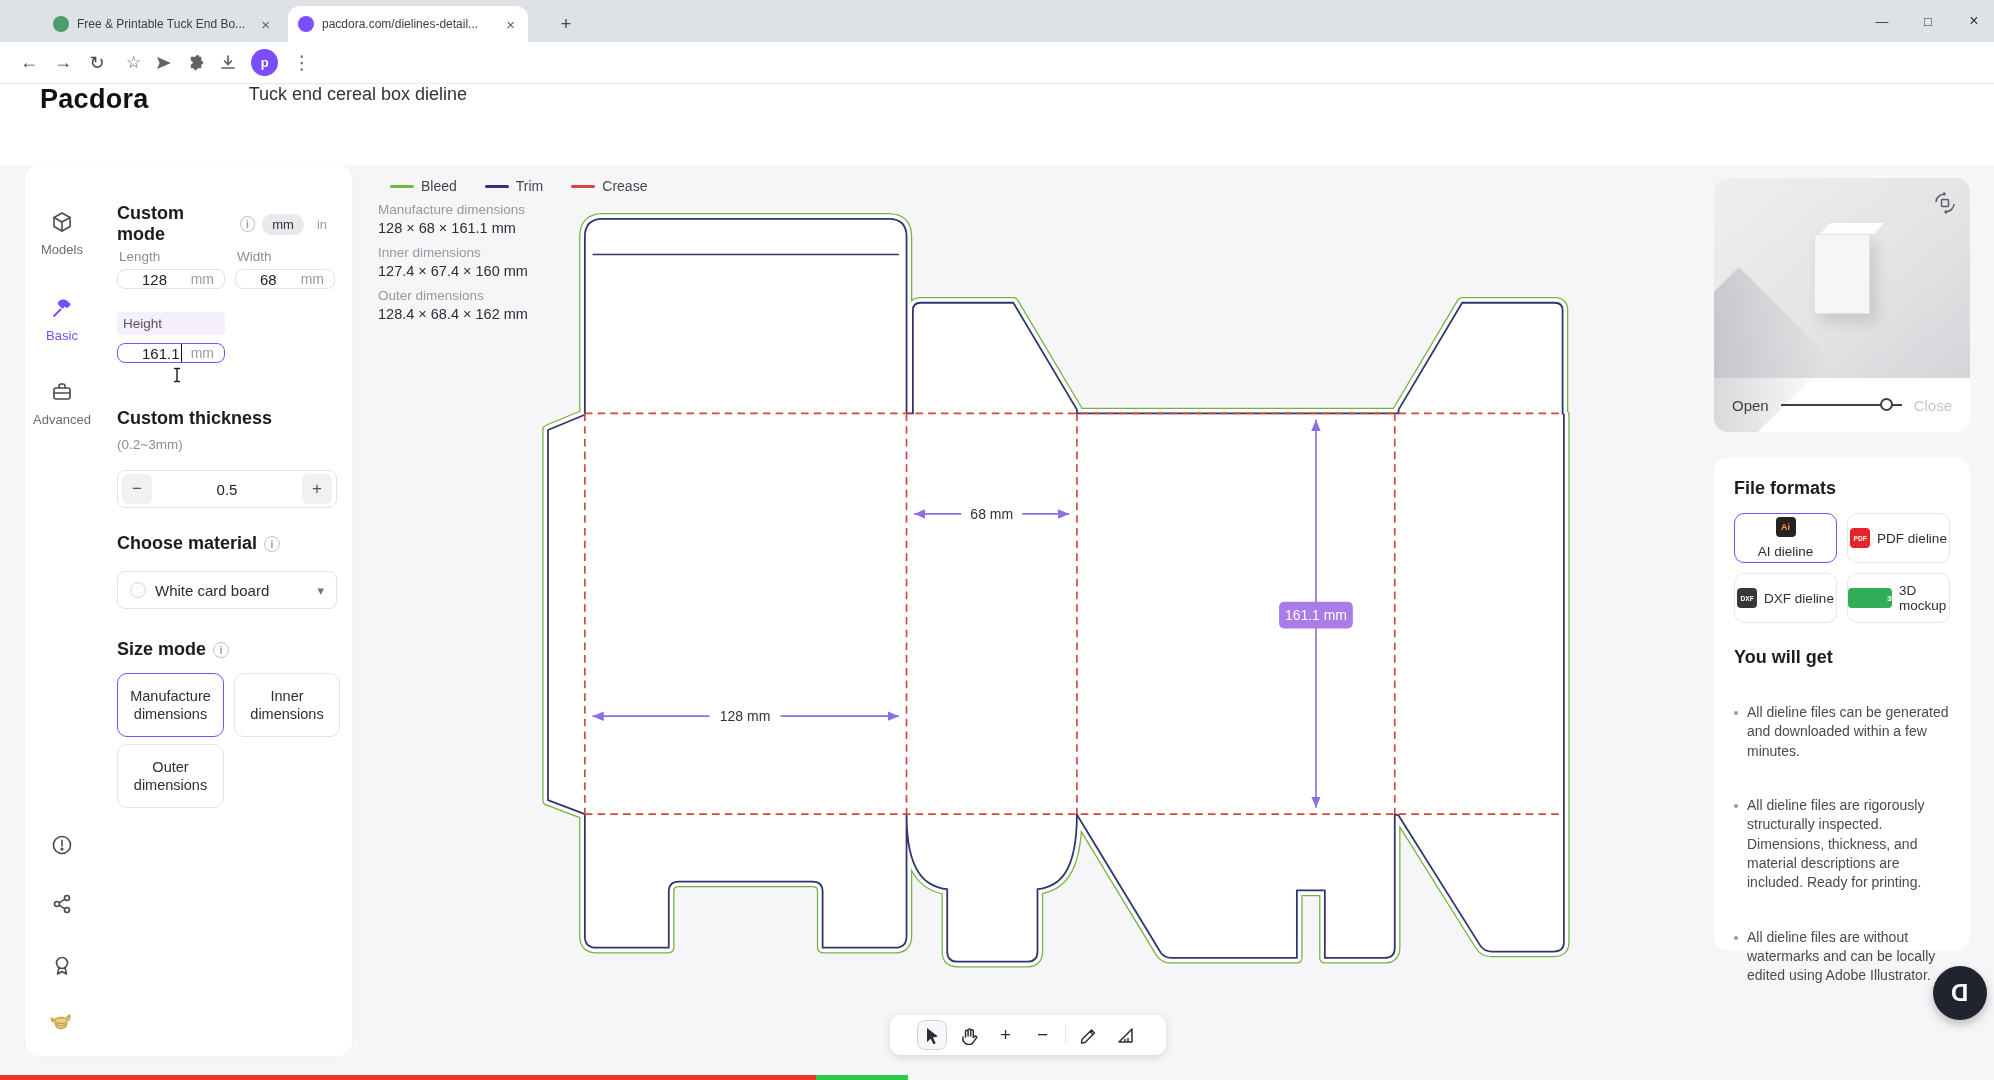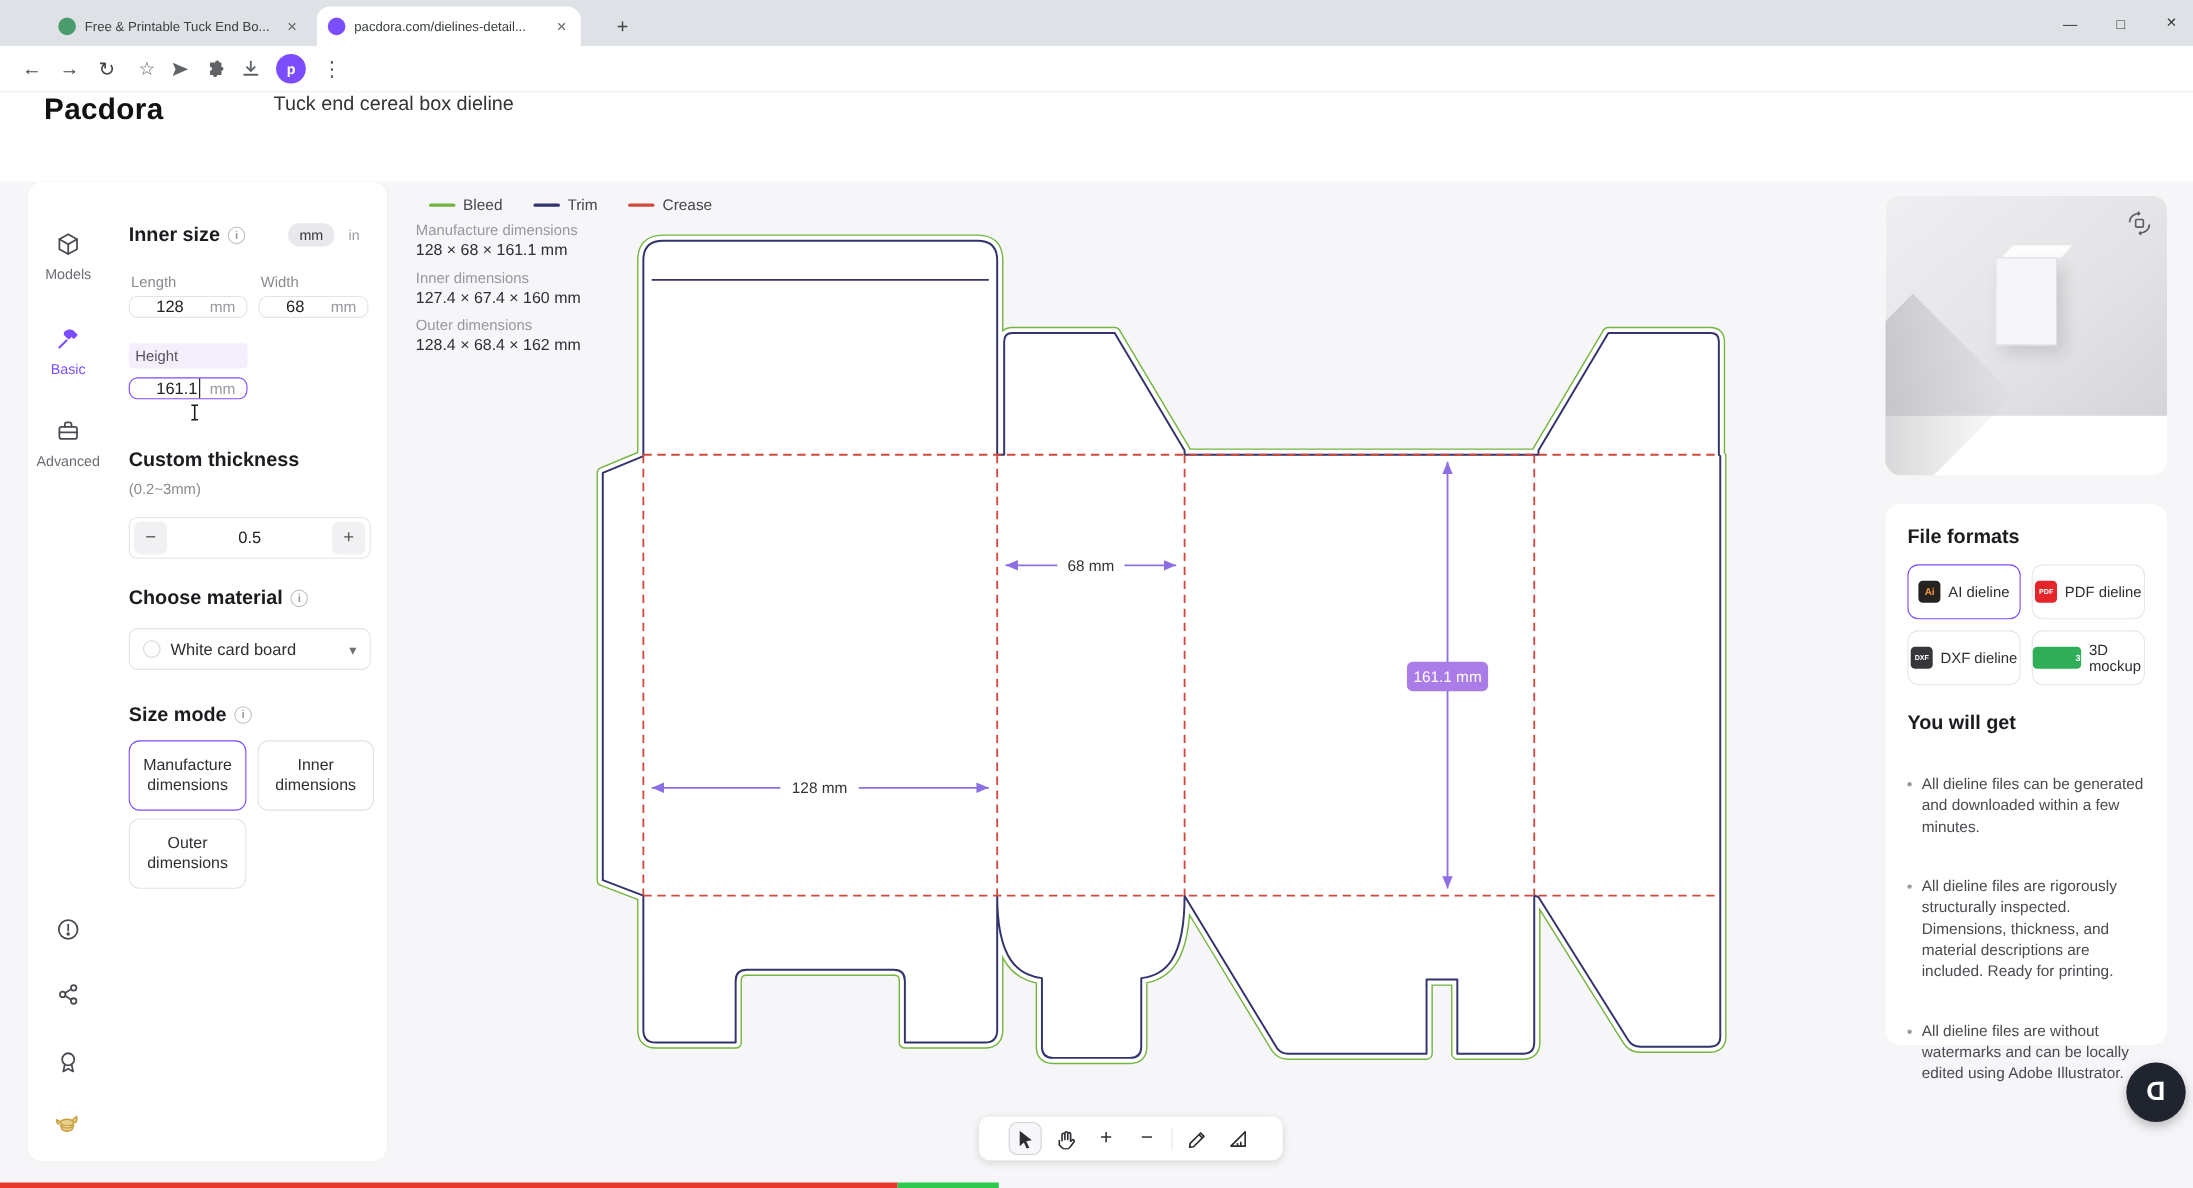--- a/index.html
+++ b/index.html
@@ -98,21 +98,21 @@
   .rot3d { position:absolute; right:12px; top:12px; }
   .openrow { height:54px; display:flex; align-items:center; padding:0 18px; }
   .openrow .o { font-size:15px; color:#2e2e34; font-weight:500; }
   .openrow .c { font-size:15px; color:#c6c6cc; }
   .track { flex:1; position:relative; height:2px; background:#3c3c42; margin:0 12px; }
   .knob { position:absolute; left:82%; top:-6px; width:13px; height:13px; border-radius:50%; background:#fff; border:2px solid #3c3c42; }
 
   .fmtcard { position:absolute; left:1714px; top:458px; width:256px; height:492px; background:#fff; border-radius:14px; z-index:2; padding:20px; }
   .fmtgrid { display:grid; grid-template-columns:1fr 1fr; gap:10px; margin-top:14px; }
   .fmtbtn { height:50px; border:1px solid #e7e7ea; border-radius:10px; background:#fff; display:flex; align-items:center; justify-content:center; gap:7px; font-size:13.5px; color:#2e2e34; }
-  .fmtbtn.sel { border:1.5px solid #7c4dff; }
+  .fmtbtn.sel { border:1.5px solid #7c4dff;flex-direction:column; }
   .fico { width:20px; height:20px; border-radius:4px; display:flex; align-items:center; justify-content:center; font-weight:700; color:#fff; flex:0 0 20px; }
   .fico.ai { background:#262220; color:#ff9a3c; font-size:9px; }
   .fico.pdf { background:#e5252a; font-size:6.5px; }
   .fico.dxf { background:#37373b; font-size:6.5px; }
   .fico.m3d { background:#2fae57; font-size:8px;padding-left:44px; }
   .ywg { margin-top:24px; }
   .bullets { margin-top:12px; }
   .bullets .bi { display:flex; gap:9px; margin-bottom:12px;margin-top:35px; }
   .dot { width:4px; height:4px; border-radius:50%; background:#9a9aa0; margin-top:8px; flex:0 0 4px; }
   .bi .bt { font-size:14px; color:#4a4a50; line-height:1.38; }
@@ -303,21 +303,21 @@
             <path d="M6,14 q6,5 12,0 l-1.5,4 q-4.5,3 -9,0 Z"></path>
             <path d="M5,13 q-3,-1 -2.5,-4 q2,1.5 3.5,1.5"></path>
             <path d="M19,12 q3,-3 1.5,-6 l-3.5,3"></path>
             <ellipse cx="12" cy="11.5" rx="6" ry="3"></ellipse>
           </g>
         </svg>
     </div>
 
     <div class="fgroup" style="left:92px; top:38px; width:220px;">
       <div class="h1row">
-        <span class="h1">Inner size</span>
+        <span class="h1">Custom mode</span>
         <span class="info-i">i</span>
         <span class="unitchips">
           <span class="chip on">mm</span>
           <span class="chip off">in</span>
         </span>
       </div>
     </div>
 
     <div class="fgroup flabel" style="left:94px; top:84px;">Length</div>
     <div class="fgroup flabel" style="left:212px; top:84px;">Width</div>
@@ -416,20 +416,27 @@
       <svg class="rot3d" width="26" height="26">
           <g stroke="#5c5c64" fill="none" stroke-width="1.5">
             <rect x="9.5" y="9.5" width="7" height="7" rx="1"></rect>
             <path d="M4,12 a9,8 0 0 1 9,-8"></path>
             <path d="M22,14 a9,8 0 0 1 -9,8"></path>
             <path d="M11.5,2.5 L13,4 L11.5,5.5" fill="none"></path>
             <path d="M14.5,20.5 L13,22 L14.5,23.5" fill="none"></path>
           </g>
         </svg>
     </div>
+    <div class="openrow">
+      <span class="o">Open</span>
+      <span class="track">
+          <span class="knob"></span>
+        </span>
+      <span class="c">Close</span>
+    </div>
   </div>
 
   <div class="fmtcard">
     <div class="h1">File formats</div>
     <div class="fmtgrid">
       <div class="fmtbtn sel">
           <span class="fico ai">Ai</span>
           <span>AI dieline</span>
         </div>
       <div class="fmtbtn">

